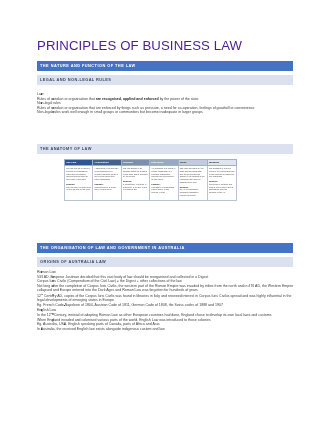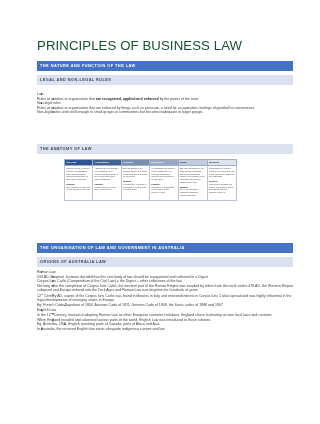--- a/index.html
+++ b/index.html
@@ -22,21 +22,21 @@
     height: 424px;
     background: #ffffff;
   }
   .doc-title {
     position: absolute;
     left: 37px;
     top: 38px;
     font-size: 13.2px;
     font-weight: 400;
     letter-spacing: 0.1px;
-    color: #14532d;
+    color: #4c1d95;
     white-space: nowrap;
   }
   .heading1 {
     position: absolute;
     left: 37px;
     width: 256px;
     height: 9.5px;
     background: #4472c4;
     color: #ffffff;
     font-size: 3.9px;

